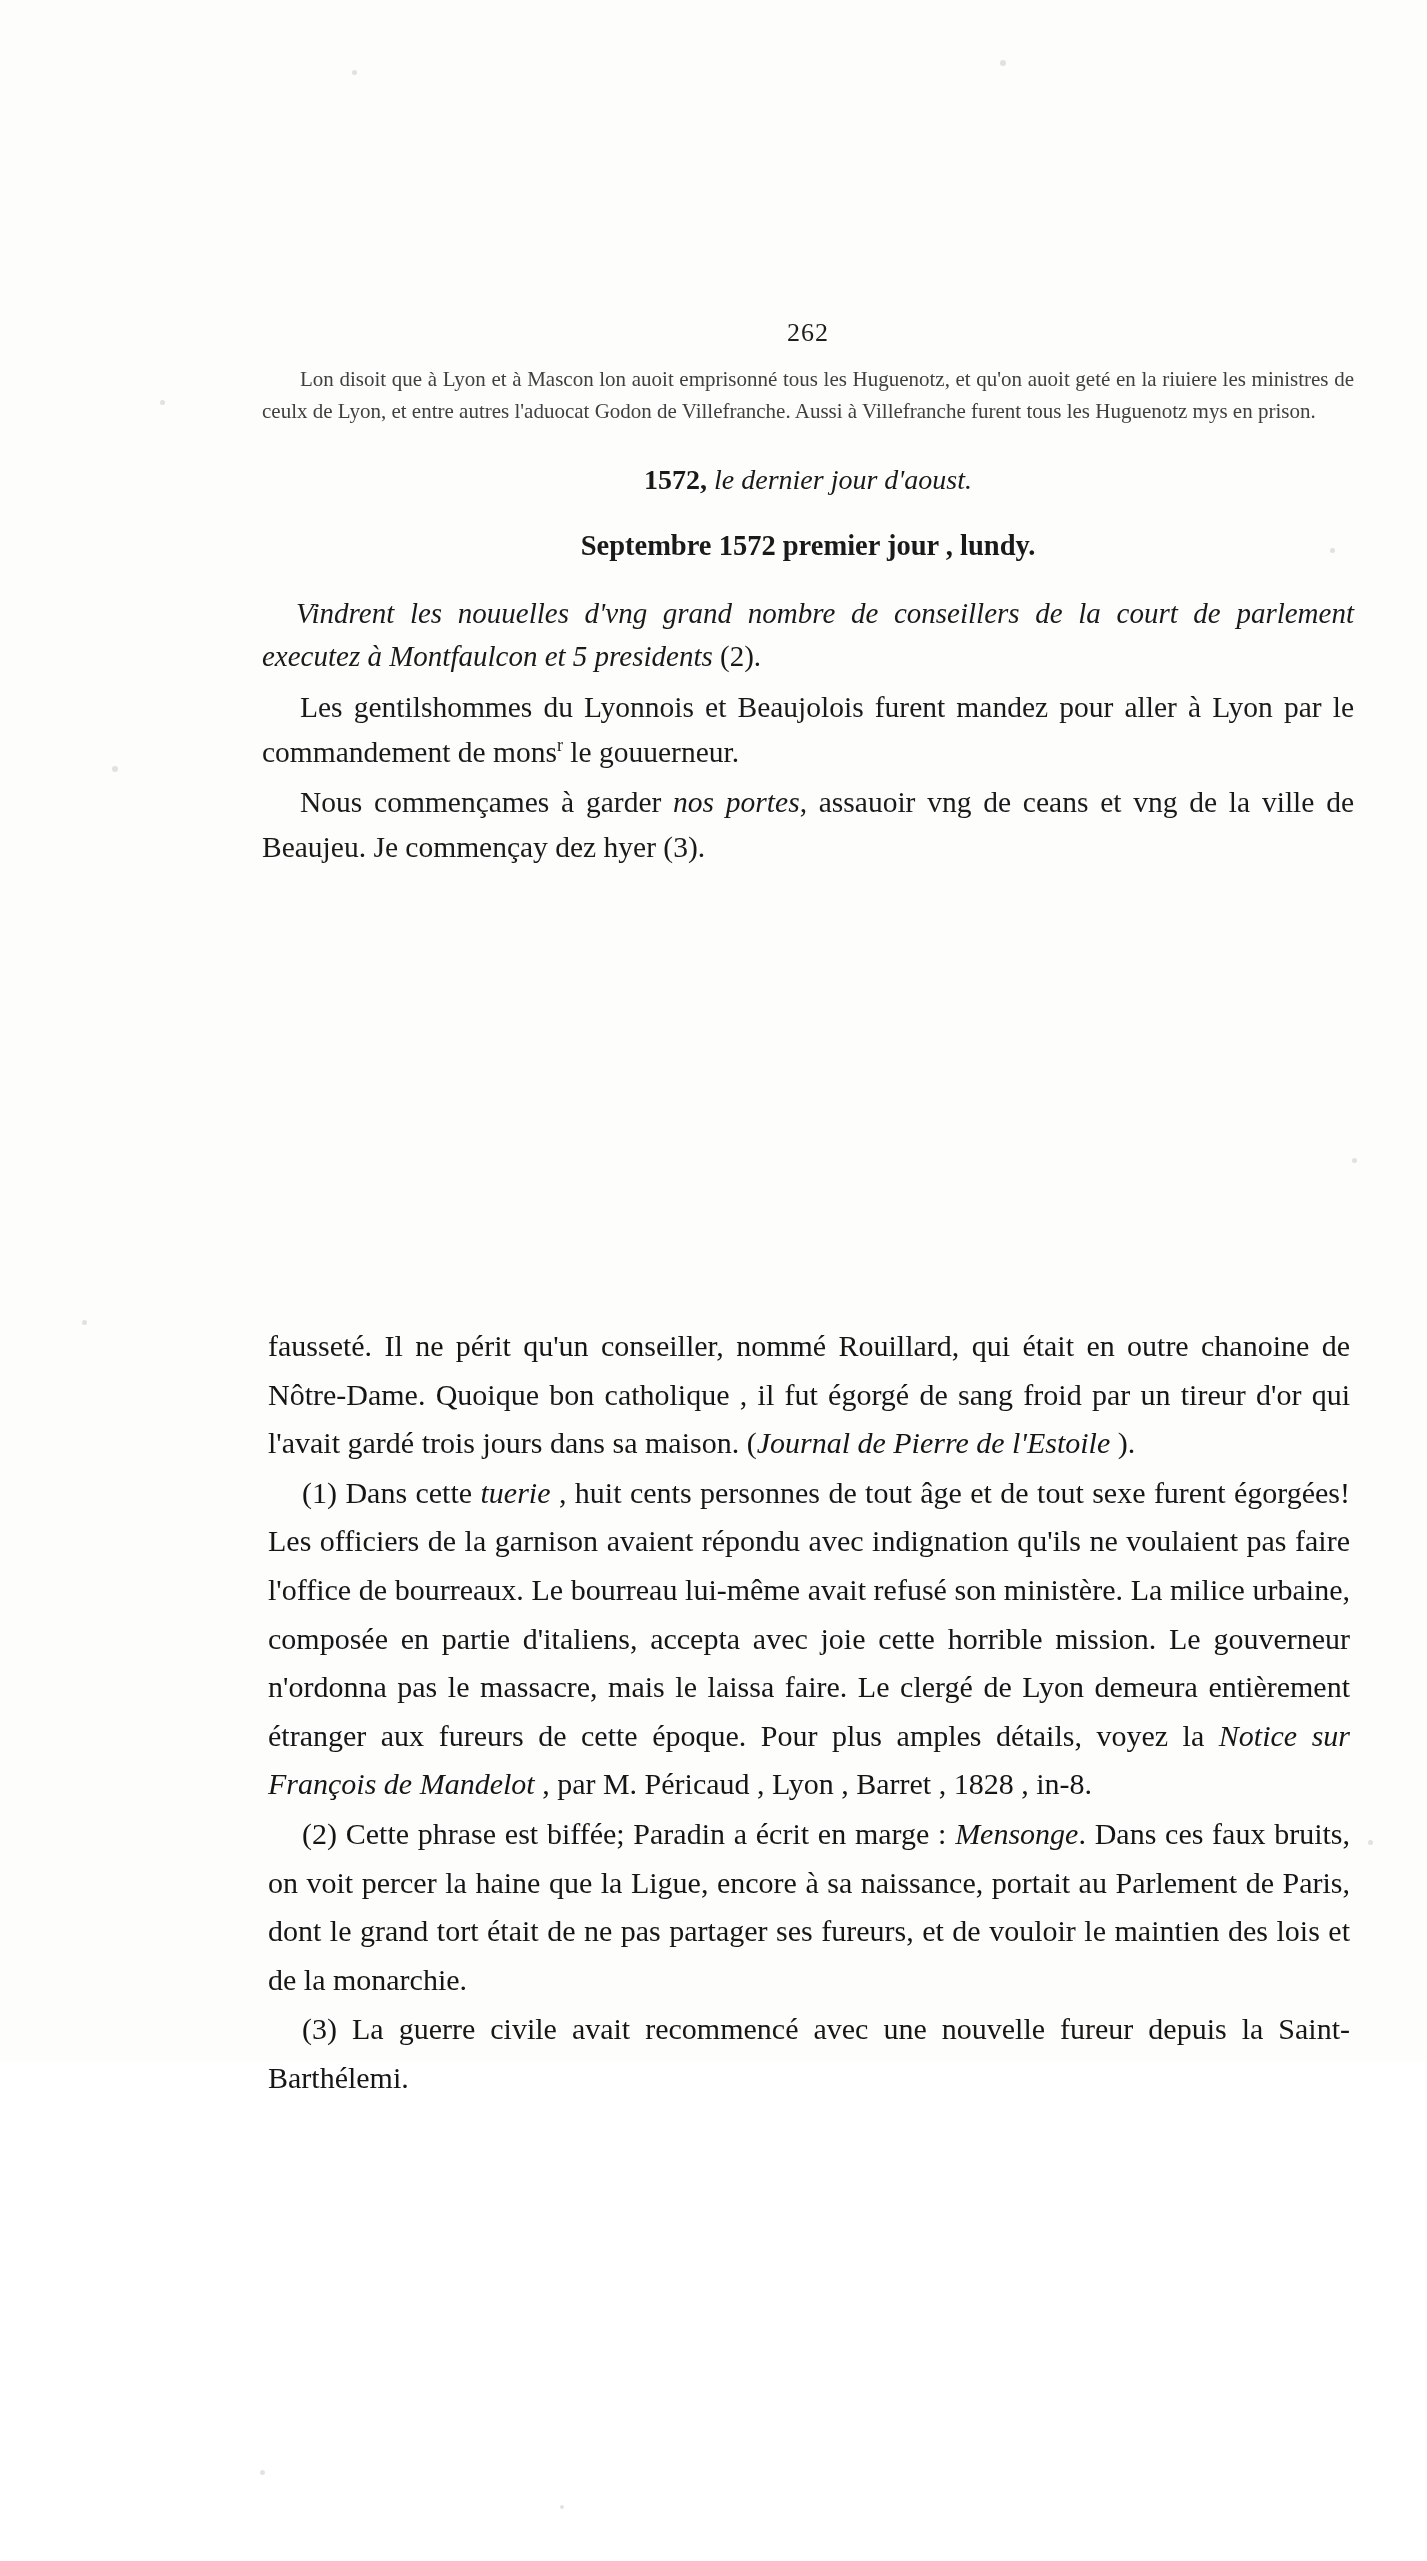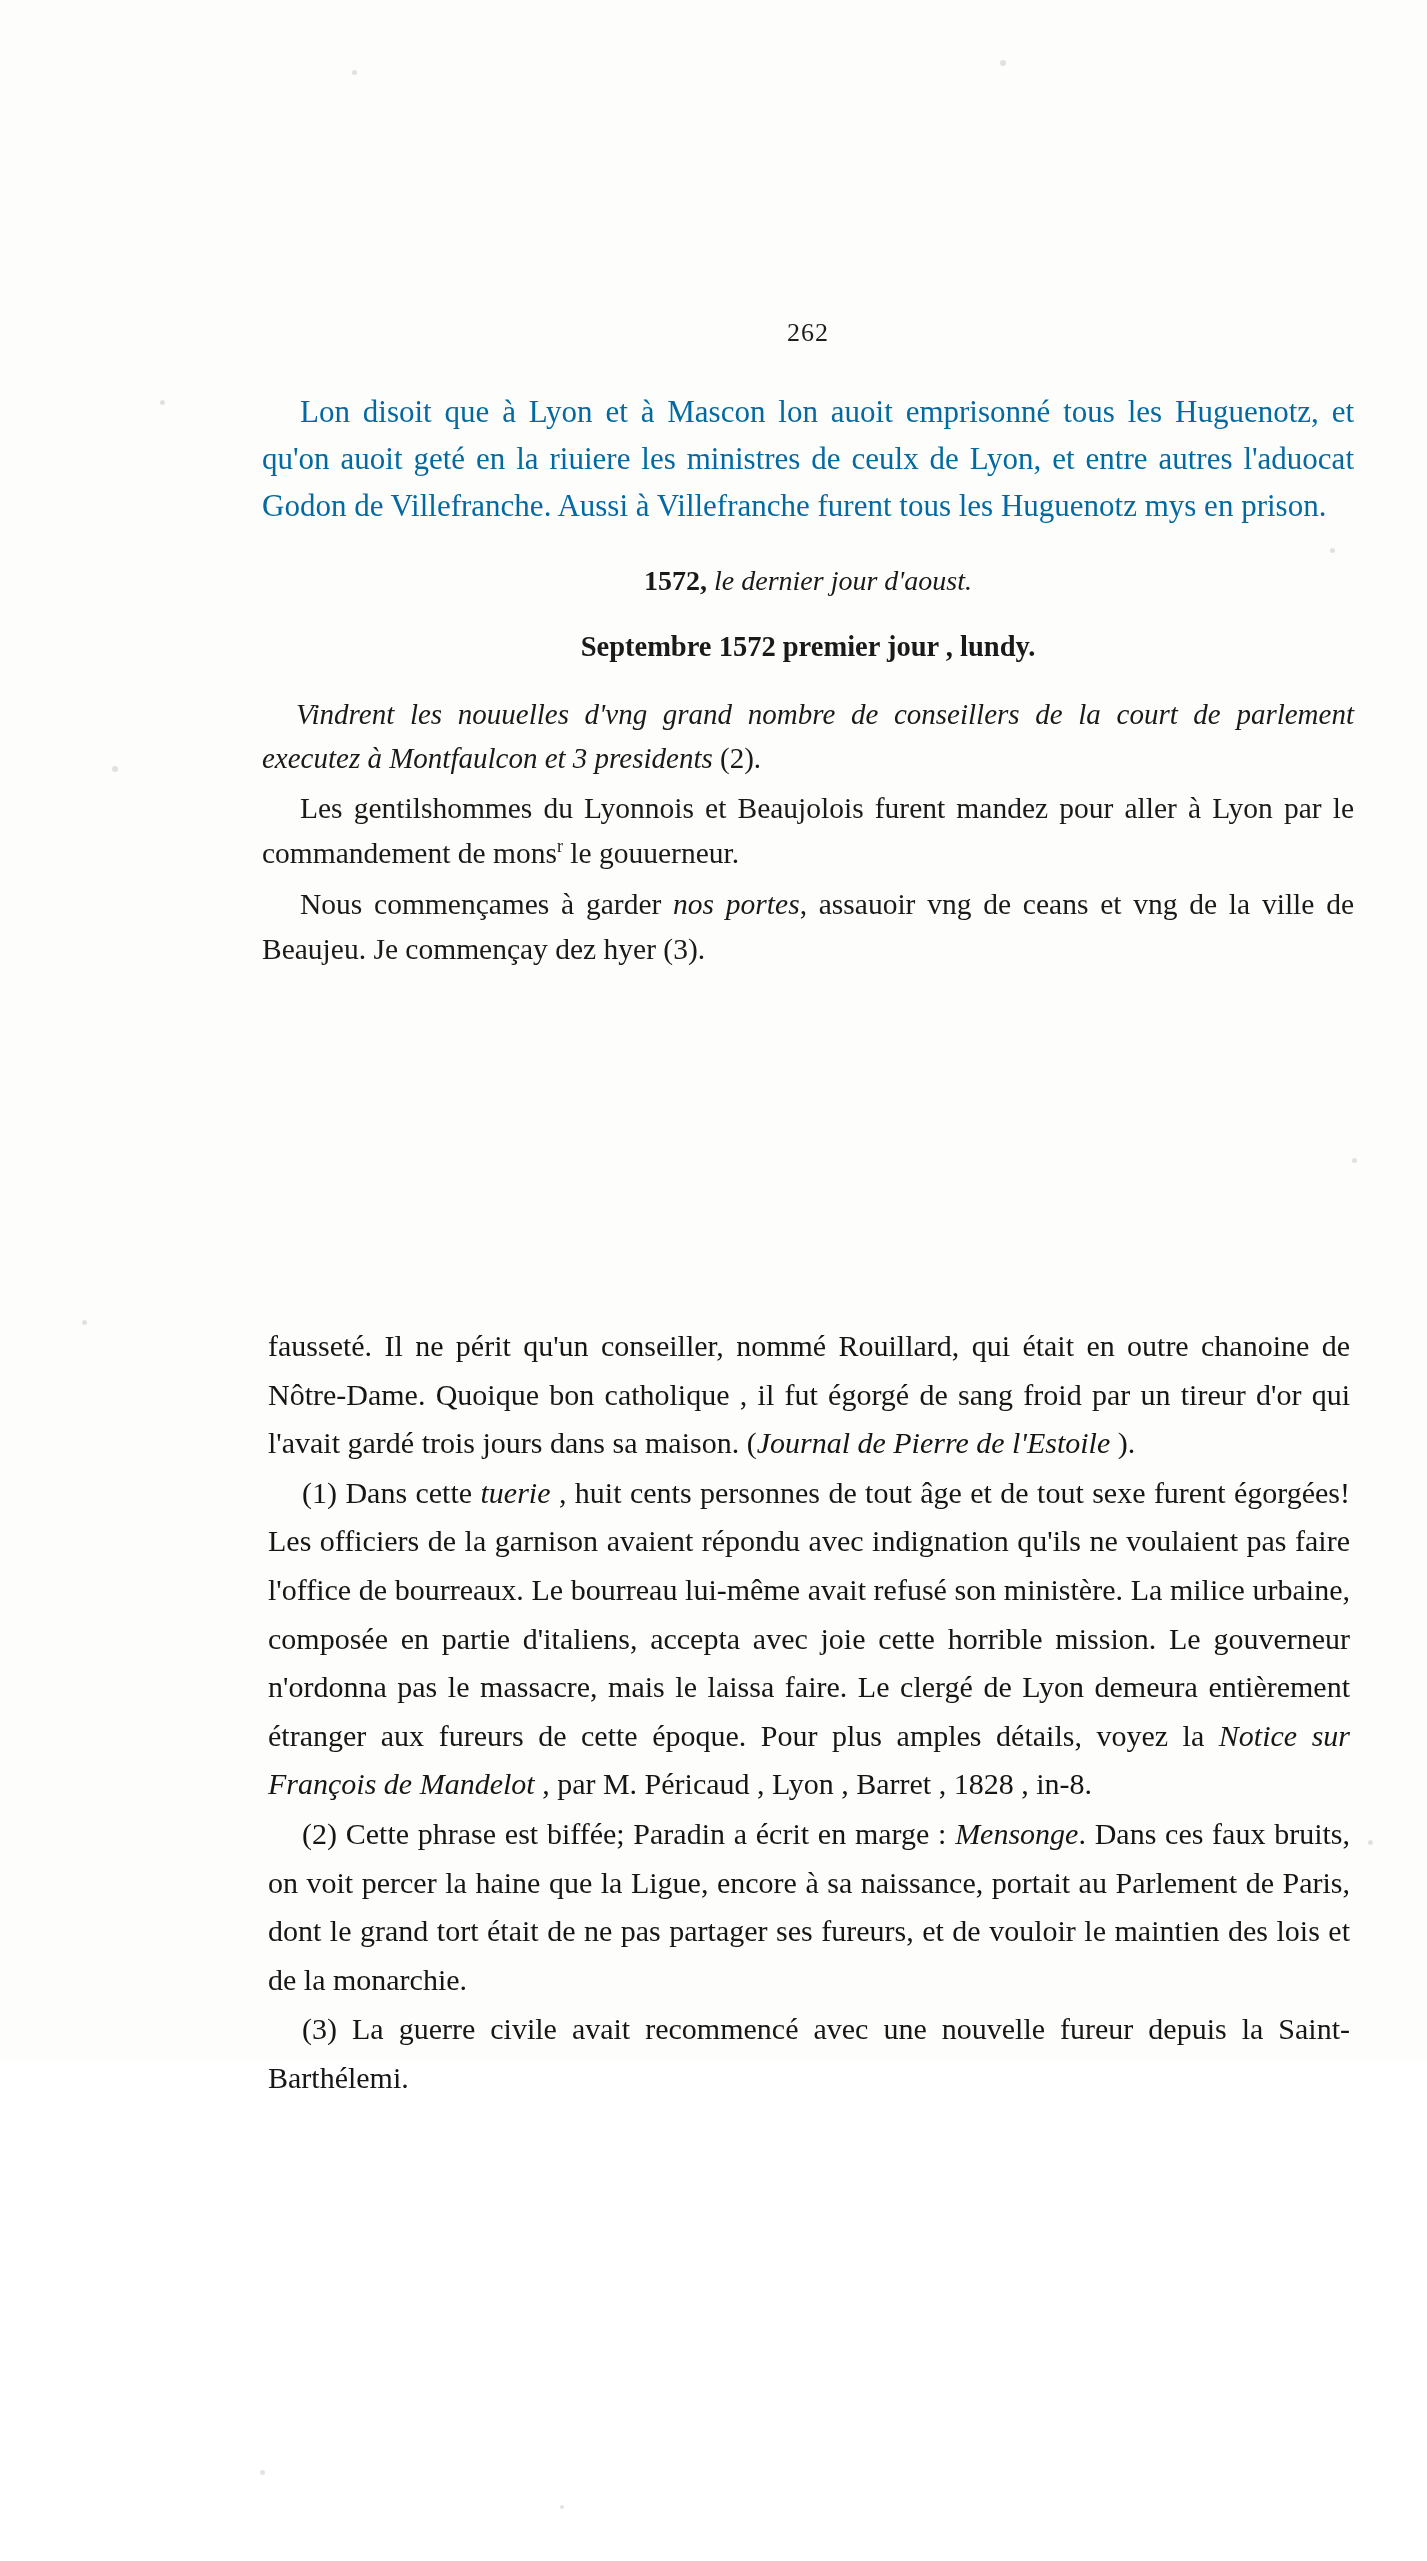--- a/index.html
+++ b/index.html
@@ -36,26 +36,26 @@
     width: 1092px;
   }
   .folio {
     text-align: center;
     font-size: 26px;
     letter-spacing: 1px;
     margin-top: 318px;
     color: #1d1d1d;
   }
   .body-block {
-    margin-top: 40px;
-    font-size: 31px;
+    margin-top: 16px;
+    font-size: 21px;
     line-height: 1.52;
     text-align: justify;
     text-justify: inter-word;
-    color: #0369a1;
+    color: #404040;
   }
   .body-block p {
     margin: 0;
   }
   .indent {
     text-indent: 38px;
   }
   .date-line {
     margin-top: 36px;
     text-align: center;
@@ -156,21 +156,21 @@
     <div class="date-line">
       <b>1572,</b><span class="ital"> le dernier jour d'aoust.</span>
     </div>
 
 
     <div class="center-head">
       <span>Septembre 1572</span><span class="thin"> premier jour , lundy.</span>
     </div>
 
     <div class="ital-para">
-      <span style="padding-left:34px;">Vindrent les nouuelles d'vng grand nombre de conseillers de la court de parlement executez à Montfaulcon et 3 presidents</span><span class="rom"> (2).</span>
+      <span style="padding-left:34px;">Vindrent les nouuelles d'vng grand nombre de conseillers de la court de parlement executez à Montfaulcon et 5 presidents</span><span class="rom"> (2).</span>
     </div>
 
     <div class="para indent">
       <span>Les gentilshommes du Lyonnois et Beaujolois furent mandez pour aller à Lyon par le commandement de mons</span><span class="sup">r</span><span> le gouuerneur.</span>
     </div>
 
     <div class="para indent">
       <span>Nous commençames à garder </span><span class="ital">nos portes</span><span>, assauoir vng de ceans et vng de la ville de Beaujeu. Je commençay dez hyer (3).</span>
     </div>
 

